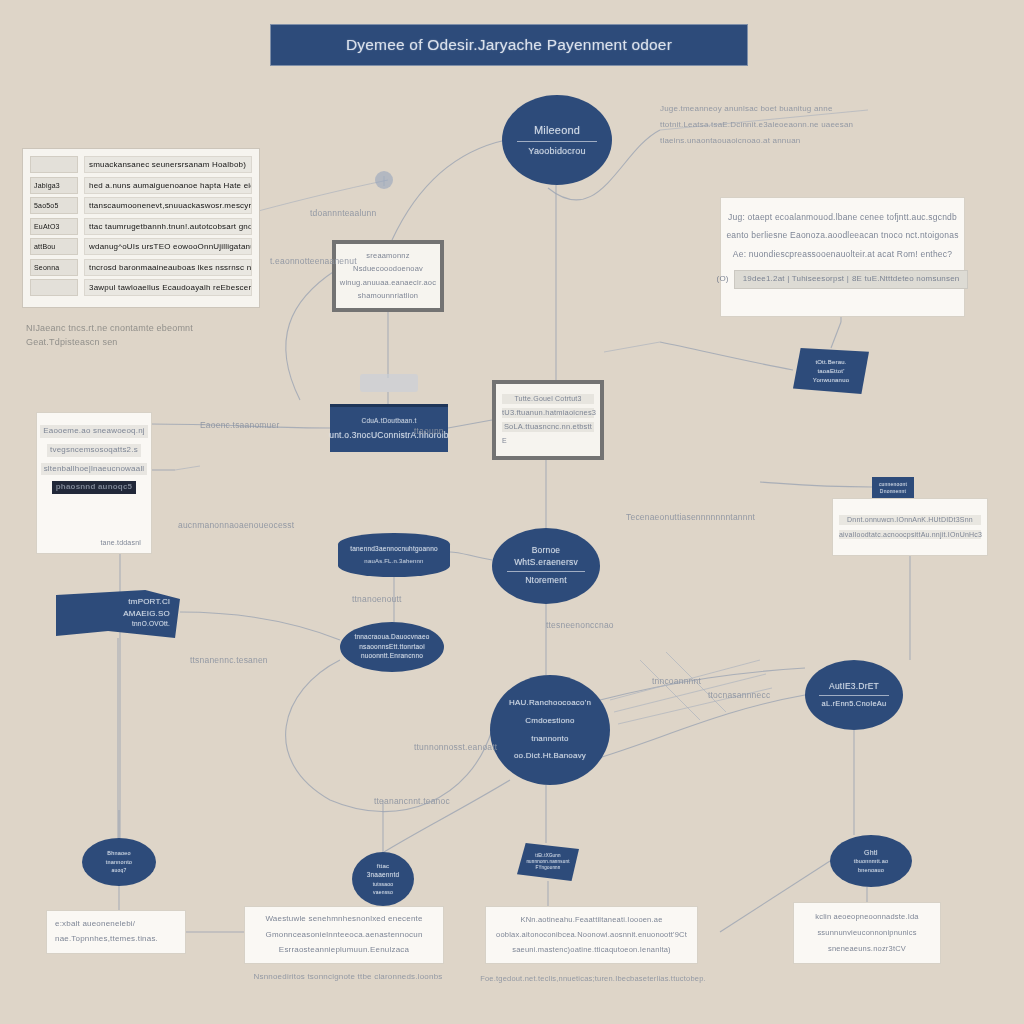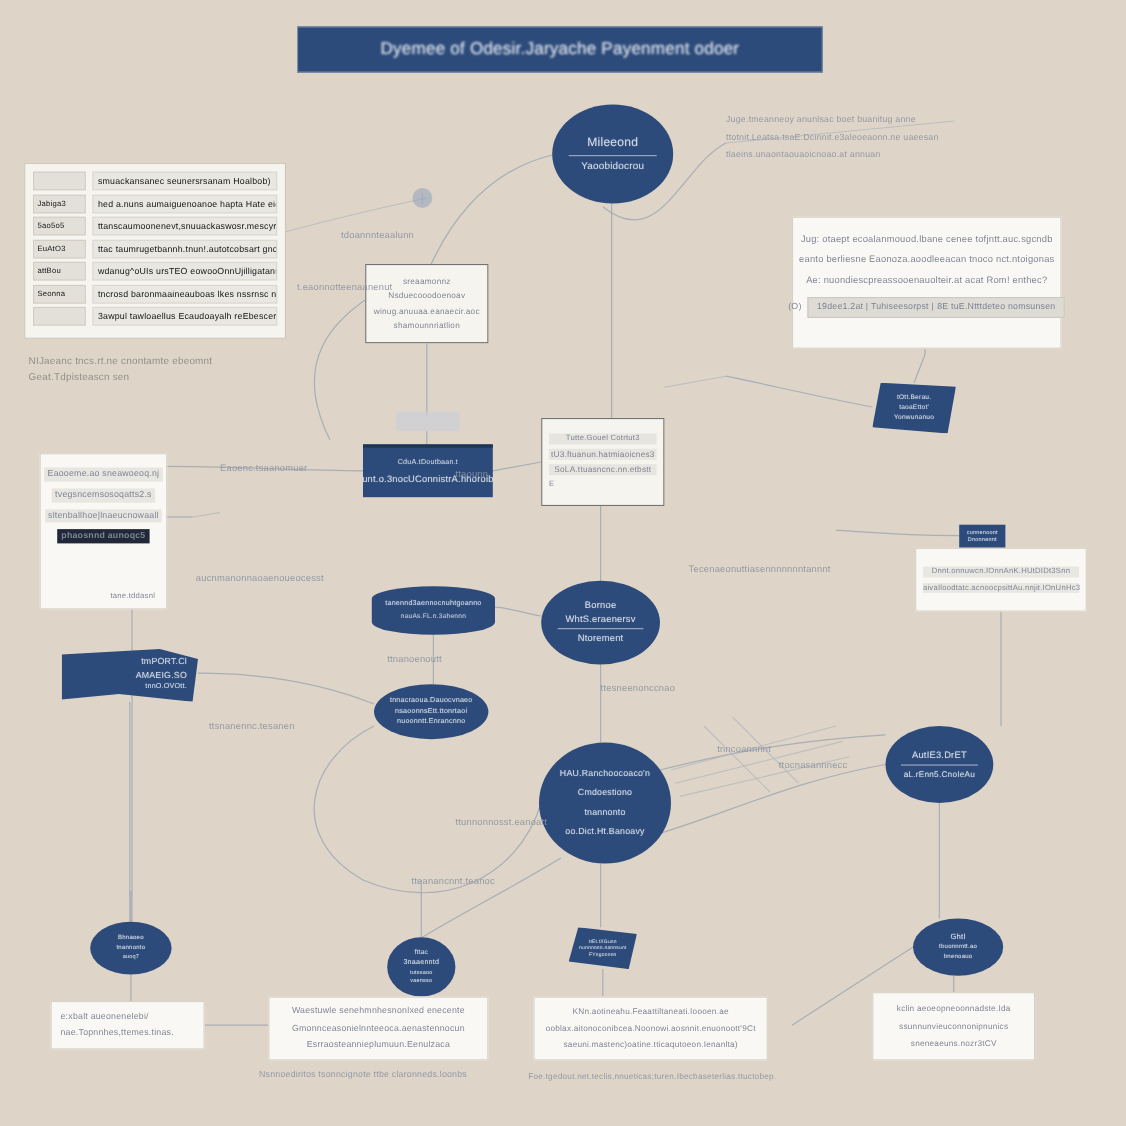--- a/index.html
+++ b/index.html
@@ -13,21 +13,21 @@
   }
   #canvas{position:absolute;inset:0;width:1024px;height:1024px;}
 
   
   .node{position:absolute;box-sizing:border-box;display:flex;
         flex-direction:column;align-items:center;justify-content:center;
         text-align:center;}
 
   
   .navy   {background:#2d4b7a;color:#e8edf4;}
-  .paper  {background:#f6f4ef;color:#6d7687;border:1px solid #737373;}
+  .paper  {background:#f6f4ef;color:#6d7687;border:4px solid #737373;}
   .paper2 {background:#faf8f4;color:#6d7687;border:1px solid #d7d1c6;}
 
   .ellipse{border-radius:50%;}
 
   
   .t{display:block;white-space:nowrap;line-height:1.35;
      filter:blur(.55px);opacity:.92;letter-spacing:.2px;}
   .t.wrap{white-space:normal;}
   .navy .t, .navy2 .t{color:#dfe7f1;text-shadow:0 0 1.2px rgba(255,255,255,.35);}
   .paper .t,.paper2 .t{color:#737c8d;}
@@ -339,21 +339,21 @@
 <div class="node paper2" id="bottom-box-1" style="left:46px;top:910px;width:140px;height:44px;gap:4px;align-items:flex-start;padding:6px 8px;">
   <span class="t" style="font-size:8px;">e:xbalt aueonenelebi/</span>
   <span class="t" style="font-size:8px;">nae.Topnnhes,ttemes.tinas.</span>
 </div>
 
 <div class="node paper2" id="bottom-box-2" style="left:244px;top:906px;width:200px;height:58px;gap:5px;padding:8px;">
   <span class="t" style="font-size:8px;">Waestuwle senehmnhesnonlxed enecente</span>
   <span class="t" style="font-size:8px;">Gmonnceasonielnnteeoca.aenastennocun</span>
   <span class="t" style="font-size:8px;">Esrraosteannieplumuun.Eenulzaca</span>
 </div>
-<div style="position:absolute;left:230px;top:972px;width:200px;text-align:center;">
+<div style="position:absolute;left:248px;top:972px;width:200px;text-align:center;">
   <span class="t" style="font-size:8px;color:#8d94a1;">Nsnnoediritos tsonncignote ttbe claronneds.loonbs</span>
 </div>
 
 <div class="node paper2" id="bottom-box-3" style="left:485px;top:906px;width:213px;height:58px;gap:5px;padding:8px;">
   <span class="t" style="font-size:7.5px;">KNn.aotineahu.Feaattiltaneati.Ioooen.ae</span>
   <span class="t" style="font-size:7.5px;">ooblax.aitonoconibcea.Noonowi.aosnnit.enuonoott'9Ct</span>
   <span class="t" style="font-size:7.5px;">saeuni.mastenc)oatine.tticaqutoeon.Ienanlta)</span>
 </div>
 <div style="position:absolute;left:478px;top:974px;width:230px;text-align:center;">
   <span class="t" style="font-size:7.5px;color:#8d94a1;">Foe.tgedout.net.teclis,nnueticas;turen.Ibecbaseterlias.ttuctobep.</span>

